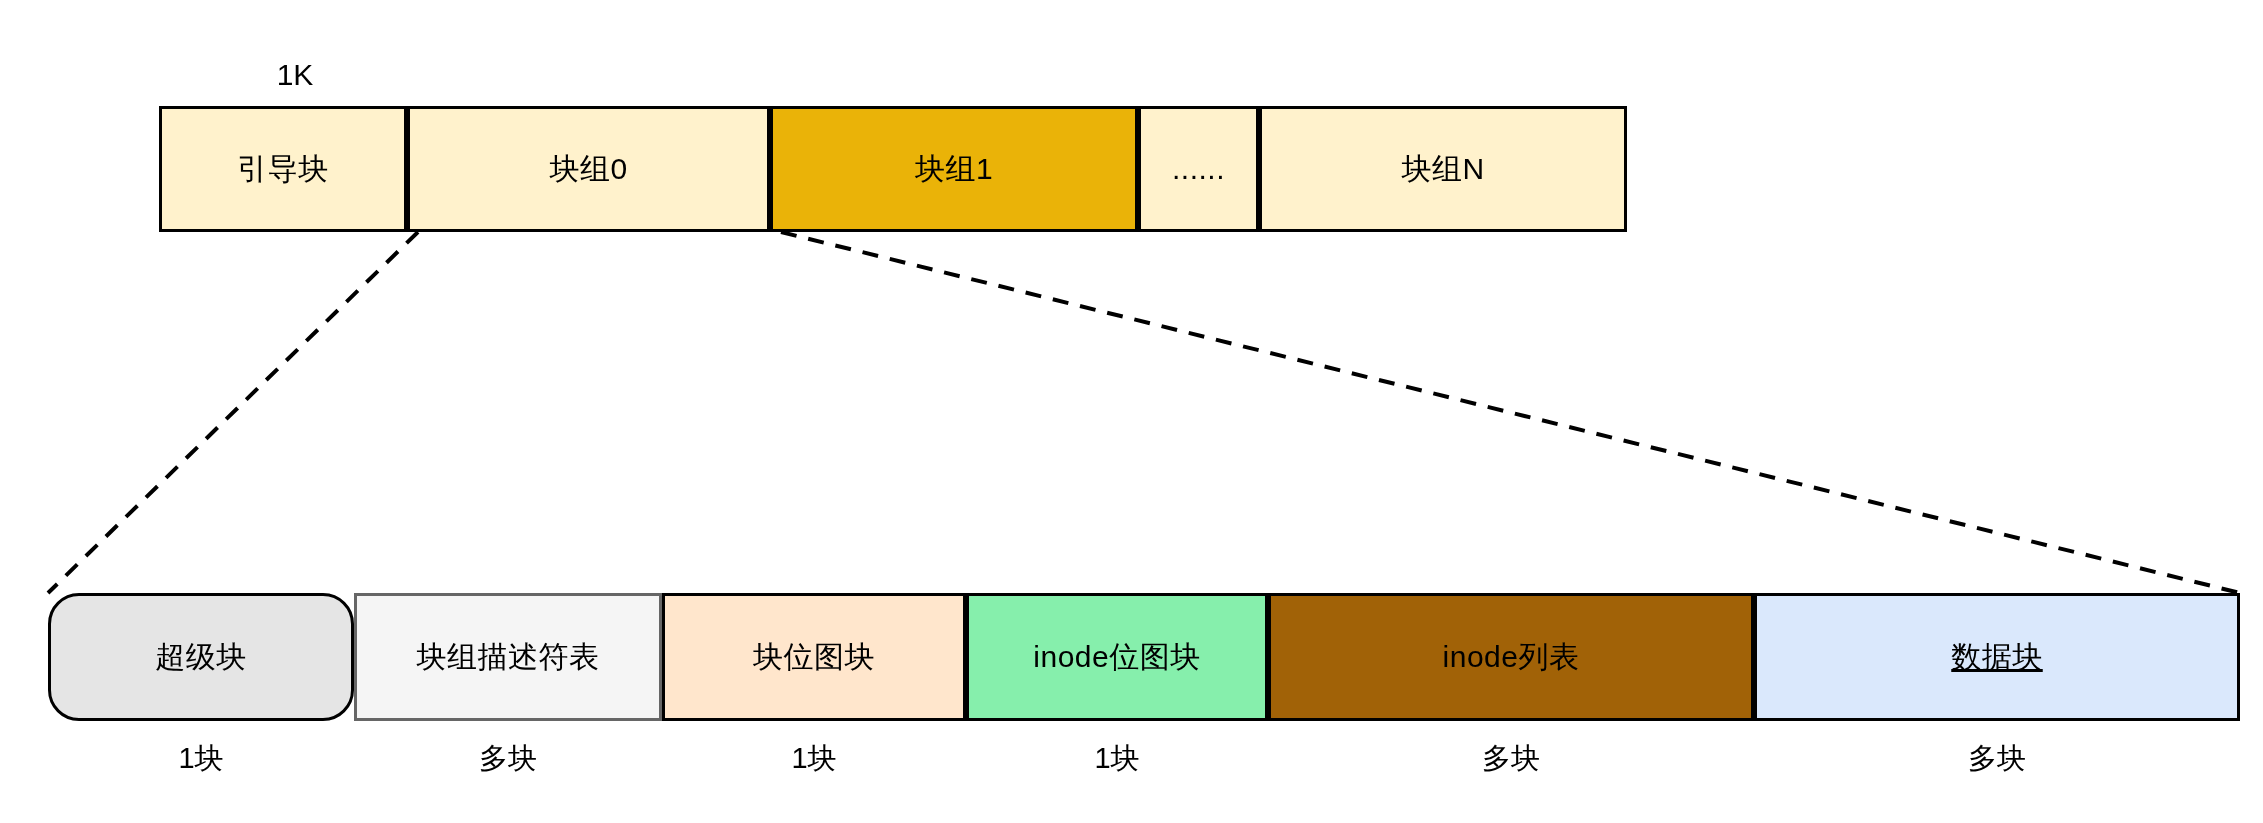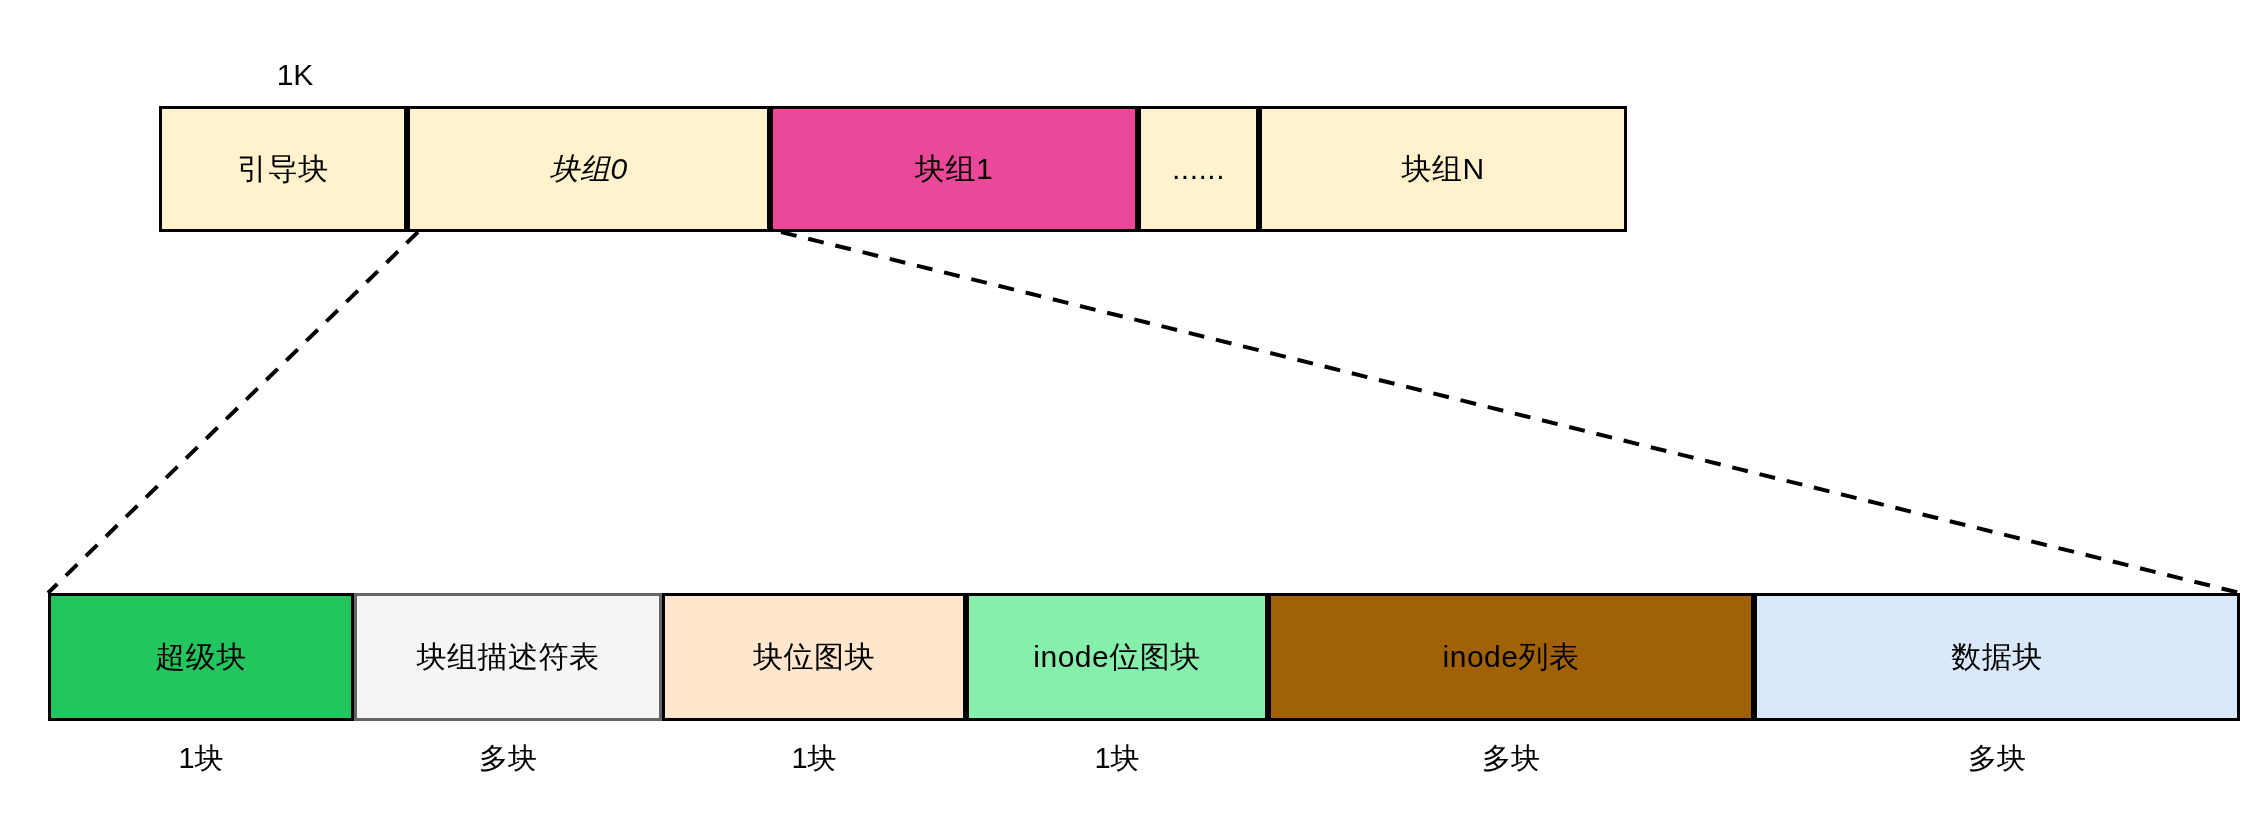--- a/index.html
+++ b/index.html
@@ -90,33 +90,33 @@
 </style>
 </head>
 <body>
 
 <div id="canvas">
 
   <div class="size-label" id="size-label" style="left: 295px; top: 58px; transform: translateX(-50%);">1K</div>
 
   <div id="top-strip">
       <div class="cell" style="left: 0px; width: 248px; background: rgb(255, 242, 204); border-color: rgb(0, 0, 0);">引导块</div>
-      <div class="cell" style="left: 248px; width: 363px; background: rgb(255, 242, 204); border-color: rgb(0, 0, 0); font-style: italic;">块组0</div>
-      <div class="cell" style="left: 611px; width: 368px; background: #ec4899; border-color: rgb(0, 0, 0);">块组1</div>
+      <div class="cell" style="left: 248px; width: 363px; background: rgb(255, 242, 204); border-color: rgb(0, 0, 0);">块组0</div>
+      <div class="cell" style="left: 611px; width: 368px; background: #eab308; border-color: rgb(0, 0, 0);">块组1</div>
       <div class="cell" style="left: 979px; width: 121px; background: rgb(255, 242, 204); border-color: rgb(0, 0, 0);">......</div>
       <div class="cell" style="left: 1100px; width: 368px; background: rgb(255, 242, 204); border-color: rgb(0, 0, 0); text-align: center;">块组N</div>
     </div>
 
   <div id="bottom-strip">
-      <div class="cell" style="left: 0px; width: 306px; background: #22c55e; border-color: rgb(0, 0, 0);">超级块</div>
+      <div class="cell" style="left: 0px; width: 306px; background: #e5e5e5; border-color: rgb(0, 0, 0); border-radius: 31px;">超级块</div>
       <div class="cell" style="left: 614px; width: 304px; background: rgb(255, 230, 204); border-color: rgb(0, 0, 0);">块位图块</div>
       <div class="cell" style="left: 306px; width: 308px; background: rgb(245, 245, 245); border-color: rgb(102, 102, 102);">块组描述符表</div>
       <div class="cell" style="left: 918px; width: 302px; background: #86efac; border-color: rgb(0, 0, 0);">inode位图块</div>
       <div class="cell" style="left: 1220px; width: 486px; background: #a16207; border-color: rgb(0, 0, 0);">inode列表</div>
-      <div class="cell" style="left: 1706px; width: 486px; background: rgb(218, 232, 252); border-color: rgb(0, 0, 0);">数据块</div>
+      <div class="cell" style="left: 1706px; width: 486px; background: rgb(218, 232, 252); border-color: rgb(0, 0, 0); text-decoration: underline;">数据块</div>
     </div>
 
   <svg id="connectors" viewBox="0 0 2263 823" xmlns="http://www.w3.org/2000/svg">
       <line x1="418" y1="232" x2="48" y2="593" stroke="#000000" stroke-width="4" stroke-dasharray="16 12"></line>
       <line x1="781" y1="232" x2="2240" y2="593" stroke="#000000" stroke-width="4" stroke-dasharray="16 12"></line>
     </svg>
 
 <div class="sub-label" style="left: 201px; top: 739px;">1块</div>
     <div class="sub-label" style="left: 508px; top: 739px;">多块</div>
     <div class="sub-label" style="left: 814px; top: 739px;">1块</div>

